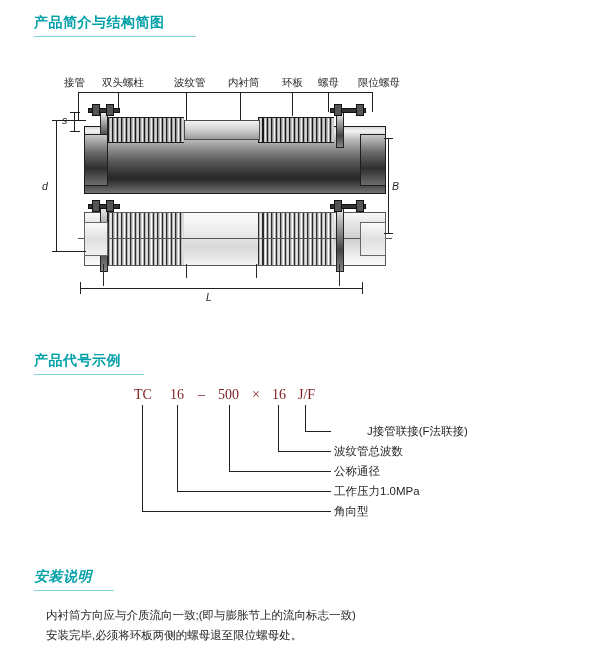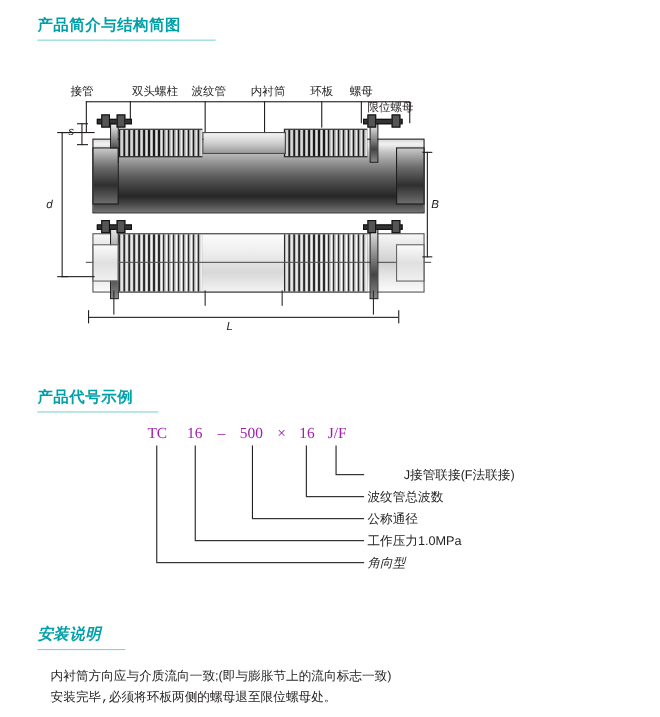--- a/index.html
+++ b/index.html
@@ -52,21 +52,21 @@
   .rod{position:absolute;background:#2a2a2a;width:1px;}
   .lowerpipe{
     position:absolute;
     background:linear-gradient(to bottom,#f7f7f7 0%,#e2e2e2 25%,#cfcfcf 50%,#e8e8e8 75%,#fbfbfb 100%);
     border:1px solid #555;
   }
   
   #codediagram{position:absolute;left:0;top:375px;width:600px;height:170px;}
   .codechar{
     position:absolute;font-family:"Liberation Serif","DejaVu Serif",serif;
-    font-size:14px;color:#a21caf;white-space:nowrap;
+    font-size:14px;color:#7f1d1d;white-space:nowrap;
   }
   .codedesc{
     position:absolute;font-size:11.5px;color:#231f20;white-space:nowrap;
   }
   .vline{position:absolute;background:#231f20;width:1px;}
   .hline{position:absolute;background:#231f20;height:1px;}
   
   #install{position:absolute;left:0;top:565px;width:600px;}
   .itext{
     position:absolute;font-size:11.5px;color:#231f20;white-space:nowrap;
@@ -75,26 +75,26 @@
 </style>
 </head>
 <body>
 
 <div class="sec-title" style="left:34px;top:14px;">产品简介与结构简图</div>
 <div class="sec-underline" style="left:34px;top:36px;width:162px;"></div>
 
 <div id="diagram1">
 
   <div class="dlabel" style="left:64px;top:16px;">接管</div>
-  <div class="dlabel" style="left:120px;top:16px;">双头螺柱</div>
+  <div class="dlabel" style="left:102px;top:16px;">双头螺柱</div>
   <div class="dlabel" style="left:174px;top:16px;">波纹管</div>
   <div class="dlabel" style="left:228px;top:16px;font-family:Liberation Serif, serif;">内衬筒</div>
   <div class="dlabel" style="left:282px;top:16px;">环板</div>
   <div class="dlabel" style="left:318px;top:16px;">螺母</div>
-  <div class="dlabel" style="left:334px;top:16px;margin-top:15px;">限位螺母</div>
+  <div class="dlabel" style="left:358px;top:16px;">限位螺母</div>
 
   <div class="hleader" style="left:78px;top:32px;width:294px;"></div>
 
   <div class="leader" style="left:78px;top:32px;height:28px;"></div>
   <div class="leader" style="left:118px;top:32px;height:20px;"></div>
   <div class="leader" style="left:186px;top:32px;height:38px;"></div>
   <div class="leader" style="left:240px;top:32px;height:52px;"></div>
   <div class="leader" style="left:292px;top:32px;height:24px;"></div>
   <div class="leader" style="left:328px;top:32px;height:20px;"></div>
   <div class="leader" style="left:372px;top:32px;height:20px;"></div>
@@ -192,22 +192,22 @@
   <div class="vline" style="left:229px;top:30px;height:66px;"></div>
   <div class="hline" style="left:229px;top:96px;width:102px;"></div>
   <div class="codedesc" style="left:334px;top:89px;">公称通径</div>
 
   <div class="vline" style="left:177px;top:30px;height:86px;"></div>
   <div class="hline" style="left:177px;top:116px;width:154px;"></div>
   <div class="codedesc" style="left:334px;top:109px;">工作压力1.0MPa</div>
 
   <div class="vline" style="left:142px;top:30px;height:106px;"></div>
   <div class="hline" style="left:142px;top:136px;width:189px;"></div>
-  <div class="codedesc" style="left:334px;top:129px;font-style:italic;">角向型</div>
+  <div class="codedesc" style="left:334px;top:129px;">角向型</div>
 </div>
 
 <div class="sec-title" style="left:34px;top:568px;font-style:italic;">安装说明</div>
 <div class="sec-underline" style="left:34px;top:590px;width:80px;"></div>
 
 <div id="install">
   <div class="itext" style="left:46px;top:42px;">内衬筒方向应与介质流向一致;(即与膨胀节上的流向标志一致)</div>
-  <div class="itext" style="left:46px;top:62px;font-family:Liberation Mono, monospace;">安装完毕,必须将环板两侧的螺母退至限位螺母处。</div>
+  <div class="itext" style="left:46px;top:62px;">安装完毕,必须将环板两侧的螺母退至限位螺母处。</div>
 </div>
 
 </body></html>

